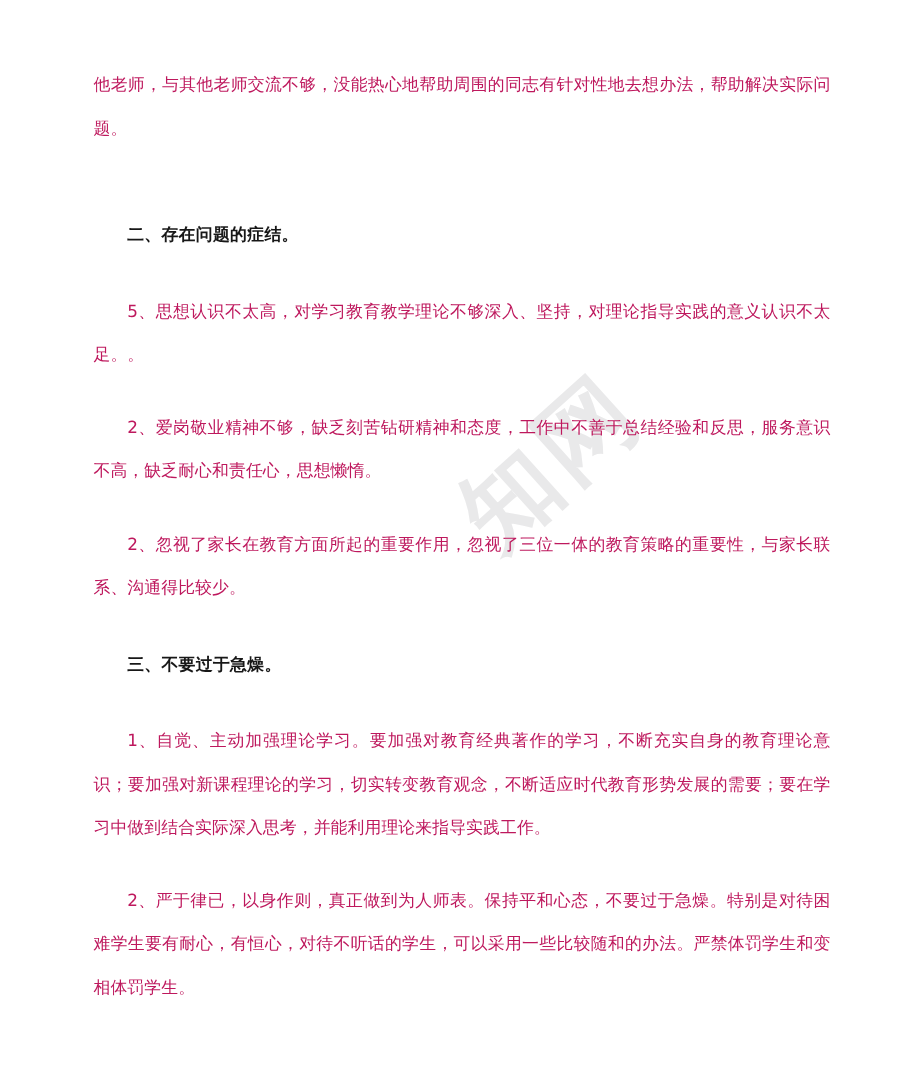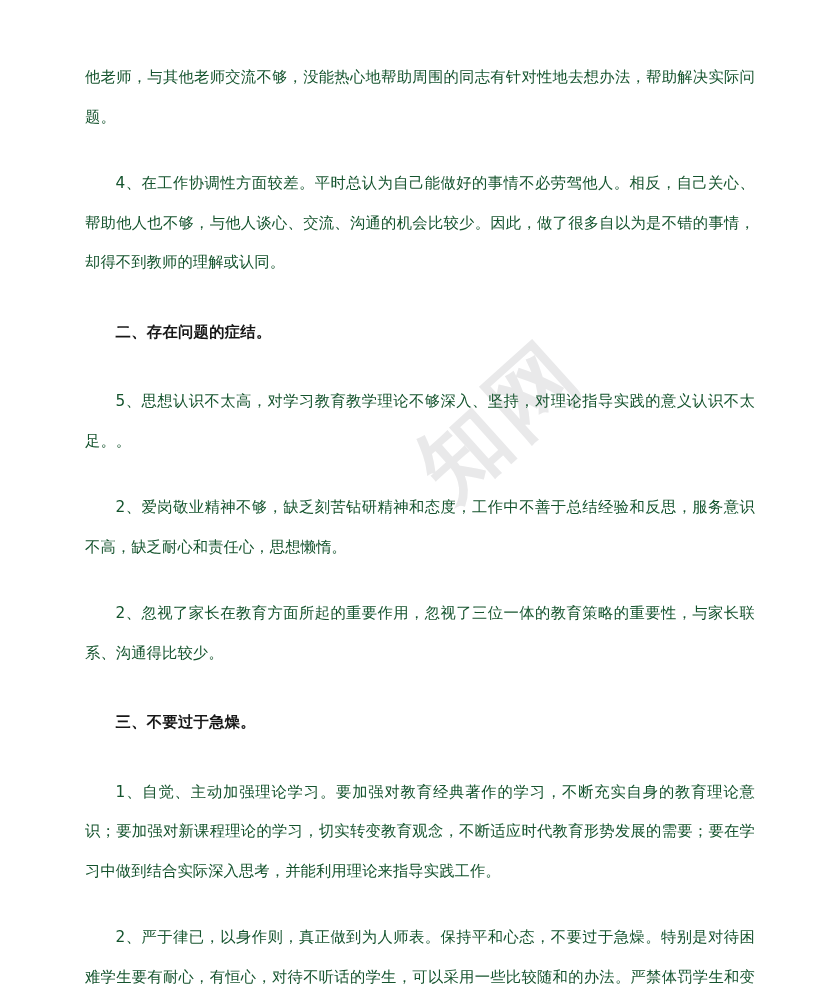--- a/index.html
+++ b/index.html
@@ -52,37 +52,38 @@
     box-sizing: border-box;
     width: 830px;
   }
   .spacer-top {
     height: 58px;
   }
   p.para {
     margin: 0;
     font-size: 15.3px;
     line-height: 39.5px;
-    color: #14532d;
+    color: #be185d;
     text-align: justify;
     text-justify: inter-ideograph;
     letter-spacing: 0.1px;
     word-break: break-all;
   }
   p.indent {
     text-indent: 2em;
   }
   p.heading {
     margin: 0;
     font-size: 15.3px;
     line-height: 39.5px;
     color: #171717;
     font-weight: 700;
     text-indent: 2em;
     letter-spacing: 0.3px;
+    font-family: Liberation Serif, serif;
   }
   .gap {
     height: 27px;
   }
   .gap-lg {
     height: 30px;
   }
 </style>
 </head>
 <body>
@@ -93,21 +94,20 @@
     <div class="watermark">知网</div>
   </div>
 
   <div class="content">
     <div class="spacer-top"></div>
 
     <p class="para">他老师，与其他老师交流不够，没能热心地帮助周围的同志有针对性地去想办法，帮助解决实际问题。</p>
 
     <div class="gap"></div>
 
-    <p class="para indent">4、在工作协调性方面较差。平时总认为自己能做好的事情不必劳驾他人。相反，自己关心、帮助他人也不够，与他人谈心、交流、沟通的机会比较少。因此，做了很多自以为是不错的事情，却得不到教师的理解或认同。</p>
 
     <div class="gap-lg"></div>
 
     <p class="heading">二、存在问题的症结。</p>
 
     <div class="gap-lg"></div>
 
     <p class="para indent">5、思想认识不太高，对学习教育教学理论不够深入、坚持，对理论指导实践的意义认识不太足。。</p>
 
     <div class="gap"></div>

